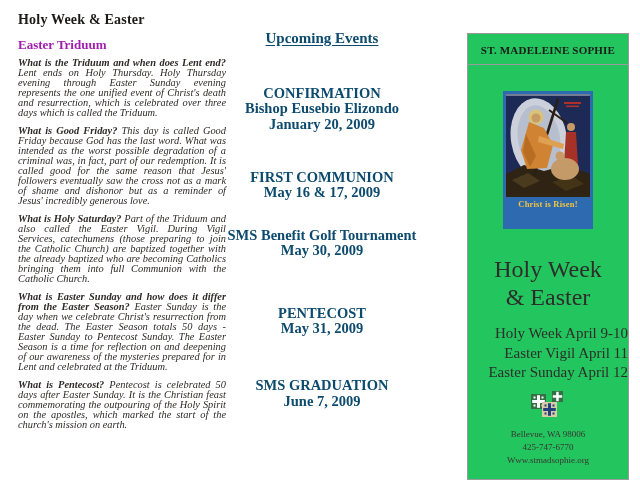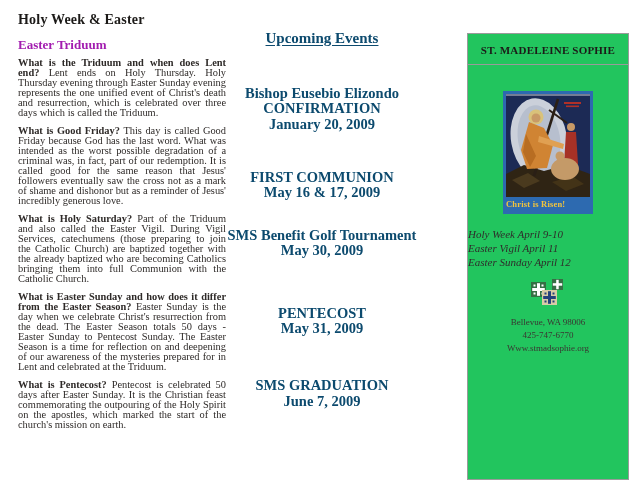--- a/index.html
+++ b/index.html
@@ -17,21 +17,21 @@
   .doc-title {
     font-size: 14px; font-weight: bold; color: #1c1a18;
     letter-spacing: .2px; margin-bottom: 9px;
   }
   .sec-heading {
     font-size: 13px; font-weight: bold; color: #a21caf;
     margin: 9px 0 5px 0;
   }
   .para {
     font-size: 10.4px; line-height: 10px; text-align: justify;
-    margin-bottom: 8px; color: #2e2a28;
+    margin-bottom: 8px; color: #2e2a28; font-style: italic;
   }
   .para .lead { font-weight: bold; }
 
   
   .col-mid {
     position: absolute; left: 222px; top: 30px; width: 200px;
     text-align: center; color: #0c4a6e;
   }
   .events-header {
     font-size: 15px; font-weight: bold;
@@ -53,30 +53,30 @@
     padding: 9px 4px 7px; border-bottom: 1px solid #9a9a9a;
     text-align: center; font-weight: bold; font-size: 11px;
     line-height: 1.3; letter-spacing: .2px; color: #1c1a18;
   }
   .icon-frame {
     width: 90px; margin: 26px auto 0; background: #2d6ab0;
     padding: 3px 3px 1px 3px;
   }
   .icon-scene { display: block; }
   .icon-caption {
-    height: 16px; line-height: 15px; text-align: left;
+    height: 31px; line-height: 15px; text-align: center;
     color: #f2c43d; font-size: 8.5px; font-weight: bold; letter-spacing: .2px;
   }
   .panel-title {
     margin-top: 27px; text-align: center; font-size: 24px;
     line-height: 1.15; color: #2f2d2b;
   }
   .panel-dates {
-    margin-top: 13px; text-align: left; font-size: 11px;
-    line-height: 1.28; color: #2f2d2b; font-style: italic;
+    margin-top: 13px; text-align: right; font-size: 15px;
+    line-height: 1.28; color: #2f2d2b;
   }
   .logo-wrap { margin: 9px auto 0; width: 34px; height: 30px; }
   .panel-address {
     margin-top: 7px; text-align: center; font-size: 9px;
     line-height: 1.45; color: #3a3632;
   }
 </style>
 </head>
 <body>
 
@@ -94,22 +94,22 @@
 
   <p class="para"><span class="lead">What is Easter Sunday and how does it differ from the Easter Season?</span> <span>Easter Sunday is the day when we celebrate Christ's resurrection from the dead. The Easter Season totals 50 days - Easter Sunday to Pentecost Sunday. The Easter Season is a time for reflection on and deepening of our awareness of the mysteries prepared for in Lent and celebrated at the Triduum.</span></p>
 
   <p class="para"><span class="lead">What is Pentecost?</span> <span>Pentecost is celebrated 50 days after Easter Sunday. It is the Christian feast commemorating the outpouring of the Holy Spirit on the apostles, which marked the start of the church's mission on earth.</span></p>
 </div>
 
 <div class="col-mid">
   <div class="events-header">Upcoming Events</div>
 
   <div class="event e1">
+    <div>CONFIRMATION</div>
     <div>Bishop Eusebio Elizondo</div>
-    <div>CONFIRMATION</div>
     <div>January 20, 2009</div>
   </div>
 
   <div class="event e2">
     <div>FIRST COMMUNION</div>
     <div>May 16 &amp; 17, 2009</div>
   </div>
 
   <div class="event e3">
     <div>SMS Benefit Golf Tournament</div>
@@ -151,20 +151,24 @@
       <path d="M60,38 L70,38 L72,70 L58,70 Z" fill="#a63126"></path>
       <circle cx="65" cy="33" r="4" fill="#c89a66"></circle>
       <ellipse cx="59" cy="75" rx="14" ry="11" fill="#c49a68"></ellipse>
       <circle cx="54" cy="62" r="4.5" fill="#c89a66"></circle>
       <rect x="58" y="8" width="17" height="2" fill="#b03028"></rect>
       <rect x="60" y="11.5" width="13" height="1.6" fill="#b03028"></rect>
     </svg>
     <div class="icon-caption">Christ is Risen!</div>
   </div>
 
+  <div class="panel-title">
+    <div>Holy Week</div>
+    <div>&amp; Easter</div>
+  </div>
 
   <div class="panel-dates">
     <div>Holy Week April 9-10</div>
     <div>Easter Vigil April 11</div>
     <div>Easter Sunday April 12</div>
   </div>
 
   <div class="logo-wrap">
     <svg width="34" height="30" viewBox="0 0 34 30" xmlns="http://www.w3.org/2000/svg">
       <rect x="0" y="3" width="15" height="15" fill="#356f44"></rect>

